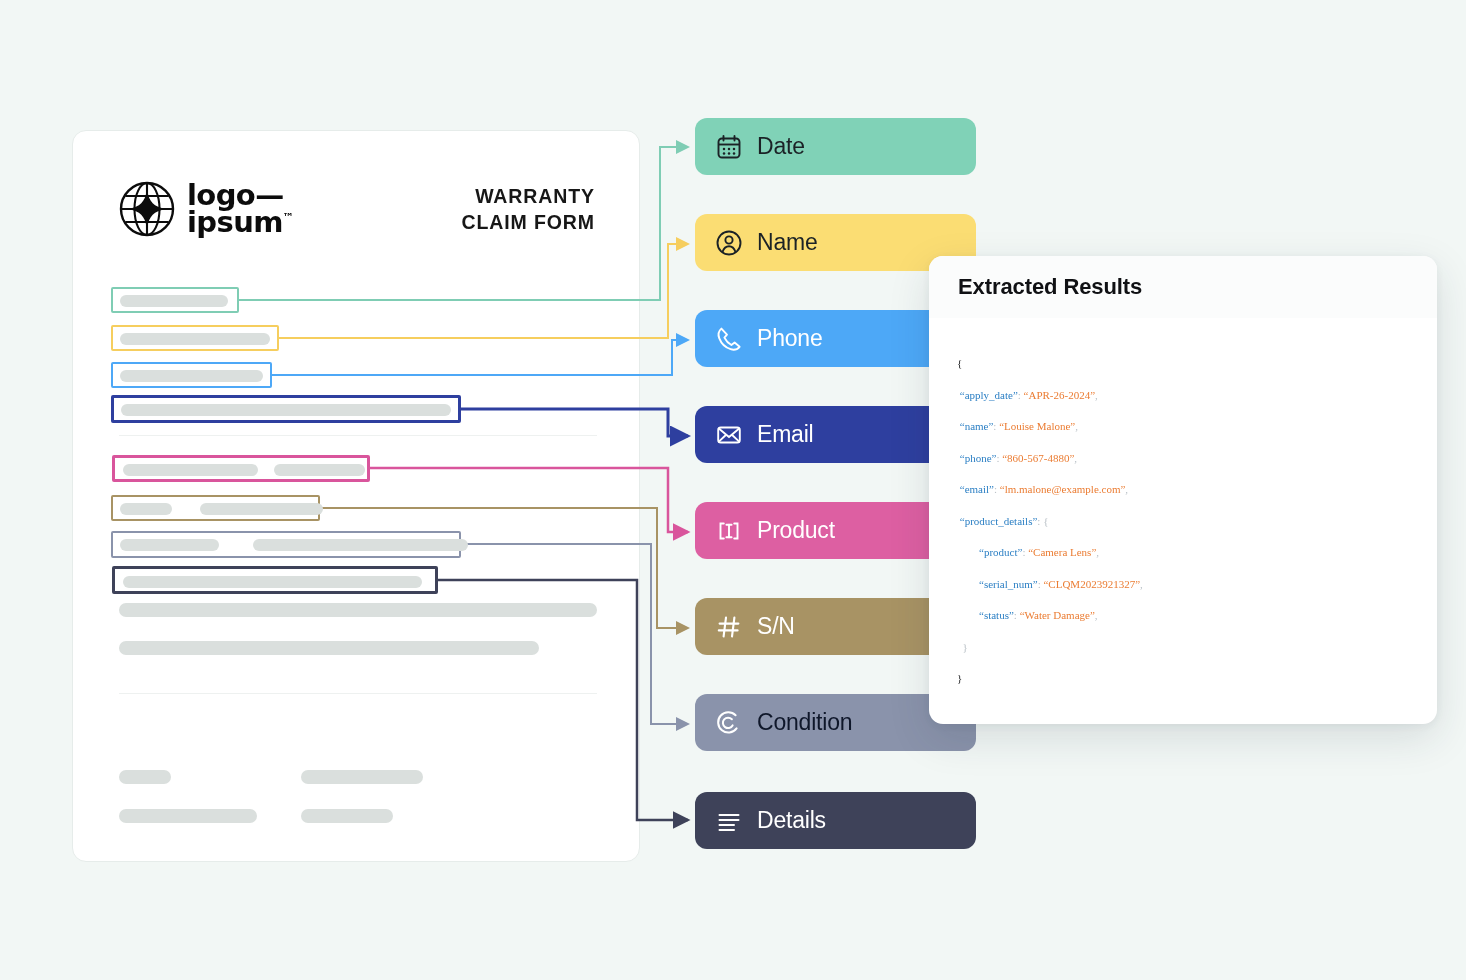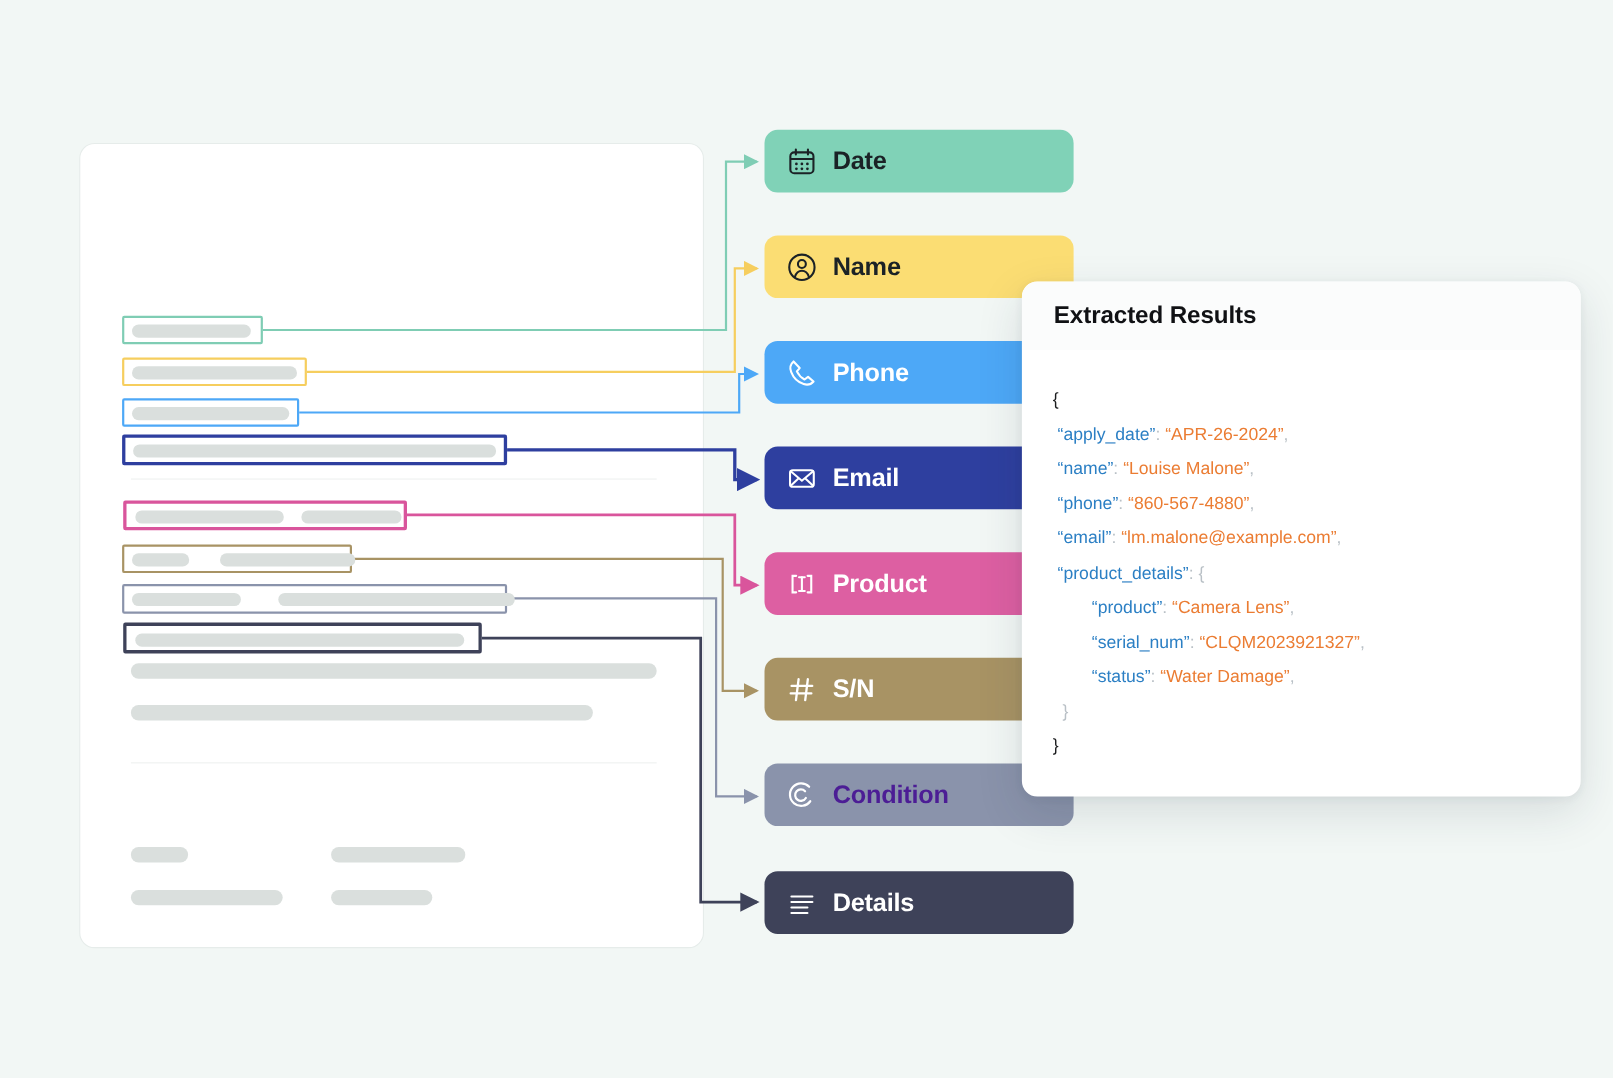--- a/index.html
+++ b/index.html
@@ -54,57 +54,79 @@
   }
   .field-box .bar { position: absolute; }
 
   
   .pill {
     position: absolute; left: 695px; width: 281px; height: 57px;
     border-radius: 12px; display: flex; align-items: center;
     gap: 14px; padding-left: 20px; z-index: 1;
   }
   .pill .pill-label {
-    font-size: 23px; font-weight: 700; letter-spacing: -0.2px;
+    font-size: 23px; font-weight: 400; letter-spacing: -0.2px;
     white-space: nowrap;
   }
   .pill .pill-ico { width: 28px; height: 28px; flex: none; display: block; }
 
   
   #results {
     position: absolute; left: 929px; top: 256px;
     width: 508px; height: 468px;
     background: #ffffff; border-radius: 14px;
     box-shadow: 0 14px 42px rgba(30,45,60,0.13), 0 2px 8px rgba(30,45,60,0.06);
     z-index: 5; overflow: hidden;
   }
   #results-header {
     height: 62px; background: #fbfcfc;
     display: flex; align-items: center; padding-left: 29px;
   }
   #results-title { font-size: 22px; font-weight: 700; color: #101114; letter-spacing: -0.1px; }
   #code {
     padding: 30px 28px 0 28px;
-    font-family: Liberation Sans, sans-serif;
-    font-size: 16px; line-height: 31.5px;
+    font-family: Liberation Serif, serif;
+    font-size: 11px; line-height: 31.5px;
     white-space: pre; color: #111;
   }
   .k { color: #2b7fc4; }
   .v { color: #eb7c32; }
   .p { color: #b9c0c6; }
   .brace { color: #1b1c1e; }
 </style>
 </head>
 <body>
 
 <div id="stage">
 
   <div id="doc-card">
 
     <div id="doc-head">
+      <div class="brand">
+        <span class="brand-mark">
+          <svg viewBox="0 0 56 56" width="56" height="56">
+            <circle cx="28" cy="28" r="26" fill="none" stroke="#0c0c0c" stroke-width="2.4"></circle>
+            <ellipse cx="28" cy="28" rx="12.5" ry="26" fill="none" stroke="#0c0c0c" stroke-width="2.1"></ellipse>
+            <line x1="28" y1="2" x2="28" y2="54" stroke="#0c0c0c" stroke-width="2.1"></line>
+            <line x1="2" y1="28" x2="54" y2="28" stroke="#0c0c0c" stroke-width="2.1"></line>
+            <path d="M6.3 15 H49.7" fill="none" stroke="#0c0c0c" stroke-width="2.1"></path>
+            <path d="M6.3 41 H49.7" fill="none" stroke="#0c0c0c" stroke-width="2.1"></path>
+            <path d="M28 9 C30.5 21.5 34.5 25.5 47 28 C34.5 30.5 30.5 34.5 28 47
+                     C25.5 34.5 21.5 30.5 9 28 C21.5 25.5 25.5 21.5 28 9 Z" fill="#0c0c0c"></path>
+          </svg>
+        </span>
+        <span class="brand-text">
+          <span>logo—</span><br>
+          <span>ipsum</span><span class="tm">™</span>
+        </span>
+      </div>
+      <div id="doc-title">
+        <div>WARRANTY</div>
+        <div>CLAIM FORM</div>
+      </div>
     </div>
 
     <div class="rule" style="left:46px; top:304px; width:478px;"></div>
     <div class="bar" style="left:46px; top:472px; width:478px; height:14px;"></div>
     <div class="bar" style="left:46px; top:510px; width:420px; height:14px;"></div>
     <div class="rule" style="left:46px; top:562px; width:478px;"></div>
     <div class="bar" style="left:46px; top:639px; width:52px; height:14px;"></div>
     <div class="bar" style="left:228px; top:639px; width:122px; height:14px;"></div>
     <div class="bar" style="left:46px; top:678px; width:138px; height:14px;"></div>
     <div class="bar" style="left:228px; top:678px; width:92px; height:14px;"></div>
@@ -255,21 +277,21 @@
     <span class="pill-label" style="color: rgb(255, 255, 255);">S/N</span>
   </div>
 
   <div class="pill" style="top: 694px; background: rgb(138, 147, 171);">
     <span class="pill-ico">
       <svg viewBox="0 0 28 28" width="28" height="28" fill="none" stroke="#ffffff" stroke-width="2" stroke-linecap="round">
         <path d="M20.6 6.2 A10.2 10.2 0 1 0 21.6 19.4"></path>
         <path d="M16.9 10.3 A5.2 5.2 0 1 0 17.6 16.4"></path>
       </svg>
     </span>
-    <span class="pill-label" style="color: #4c1d95;">Condition</span>
+    <span class="pill-label" style="color: #0f172a;">Condition</span>
   </div>
 
   <div class="pill" style="top: 792px; background: rgb(62, 66, 89);">
     <span class="pill-ico">
       <svg viewBox="0 0 28 28" width="28" height="28" fill="none" stroke="#ffffff" stroke-width="2" stroke-linecap="round">
         <path d="M4.5 8 H23.5 M4.5 13 H23.5 M4.5 18 H19 M4.5 23 H19"></path>
       </svg>
     </span>
     <span class="pill-label" style="color: rgb(255, 255, 255);">Details</span>
   </div>

